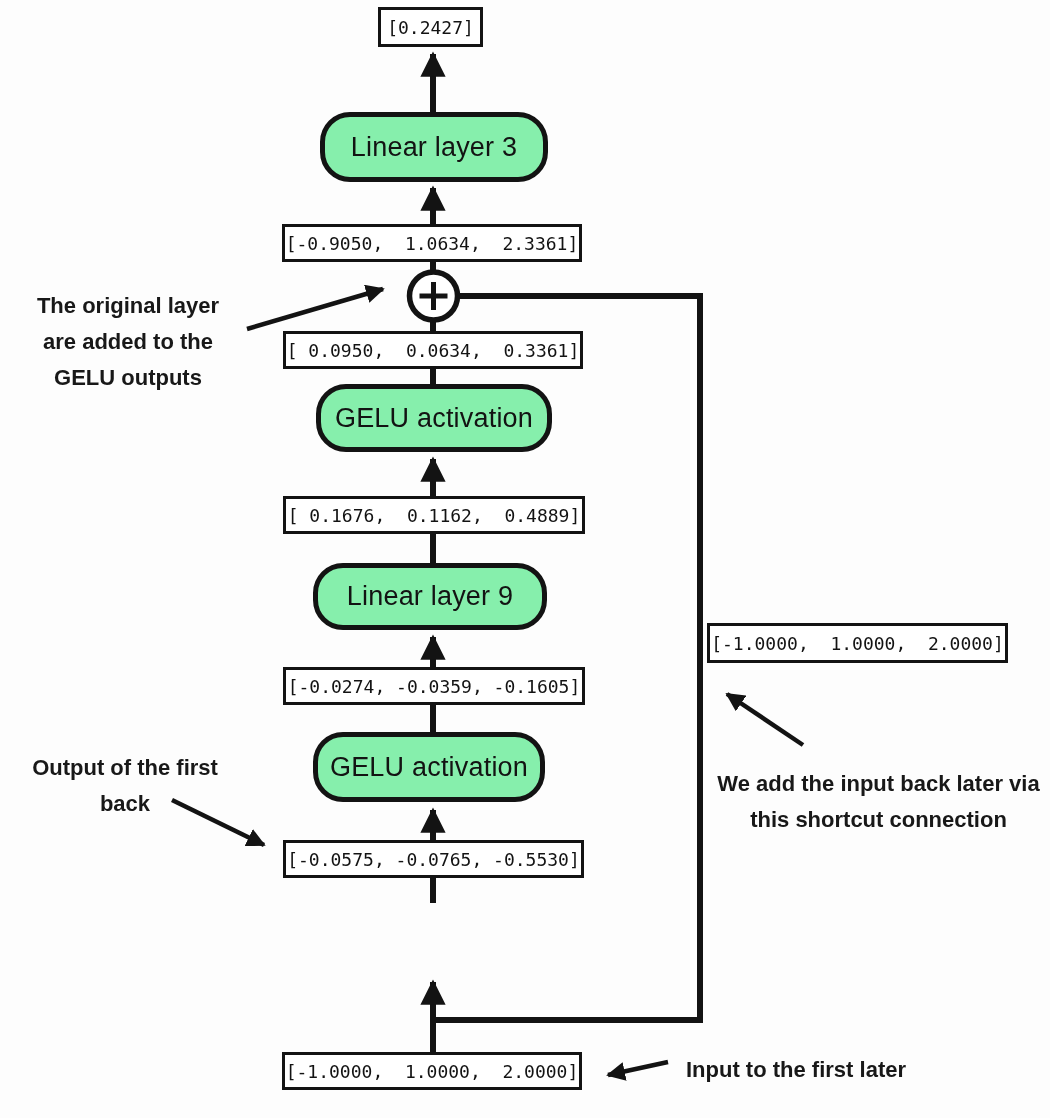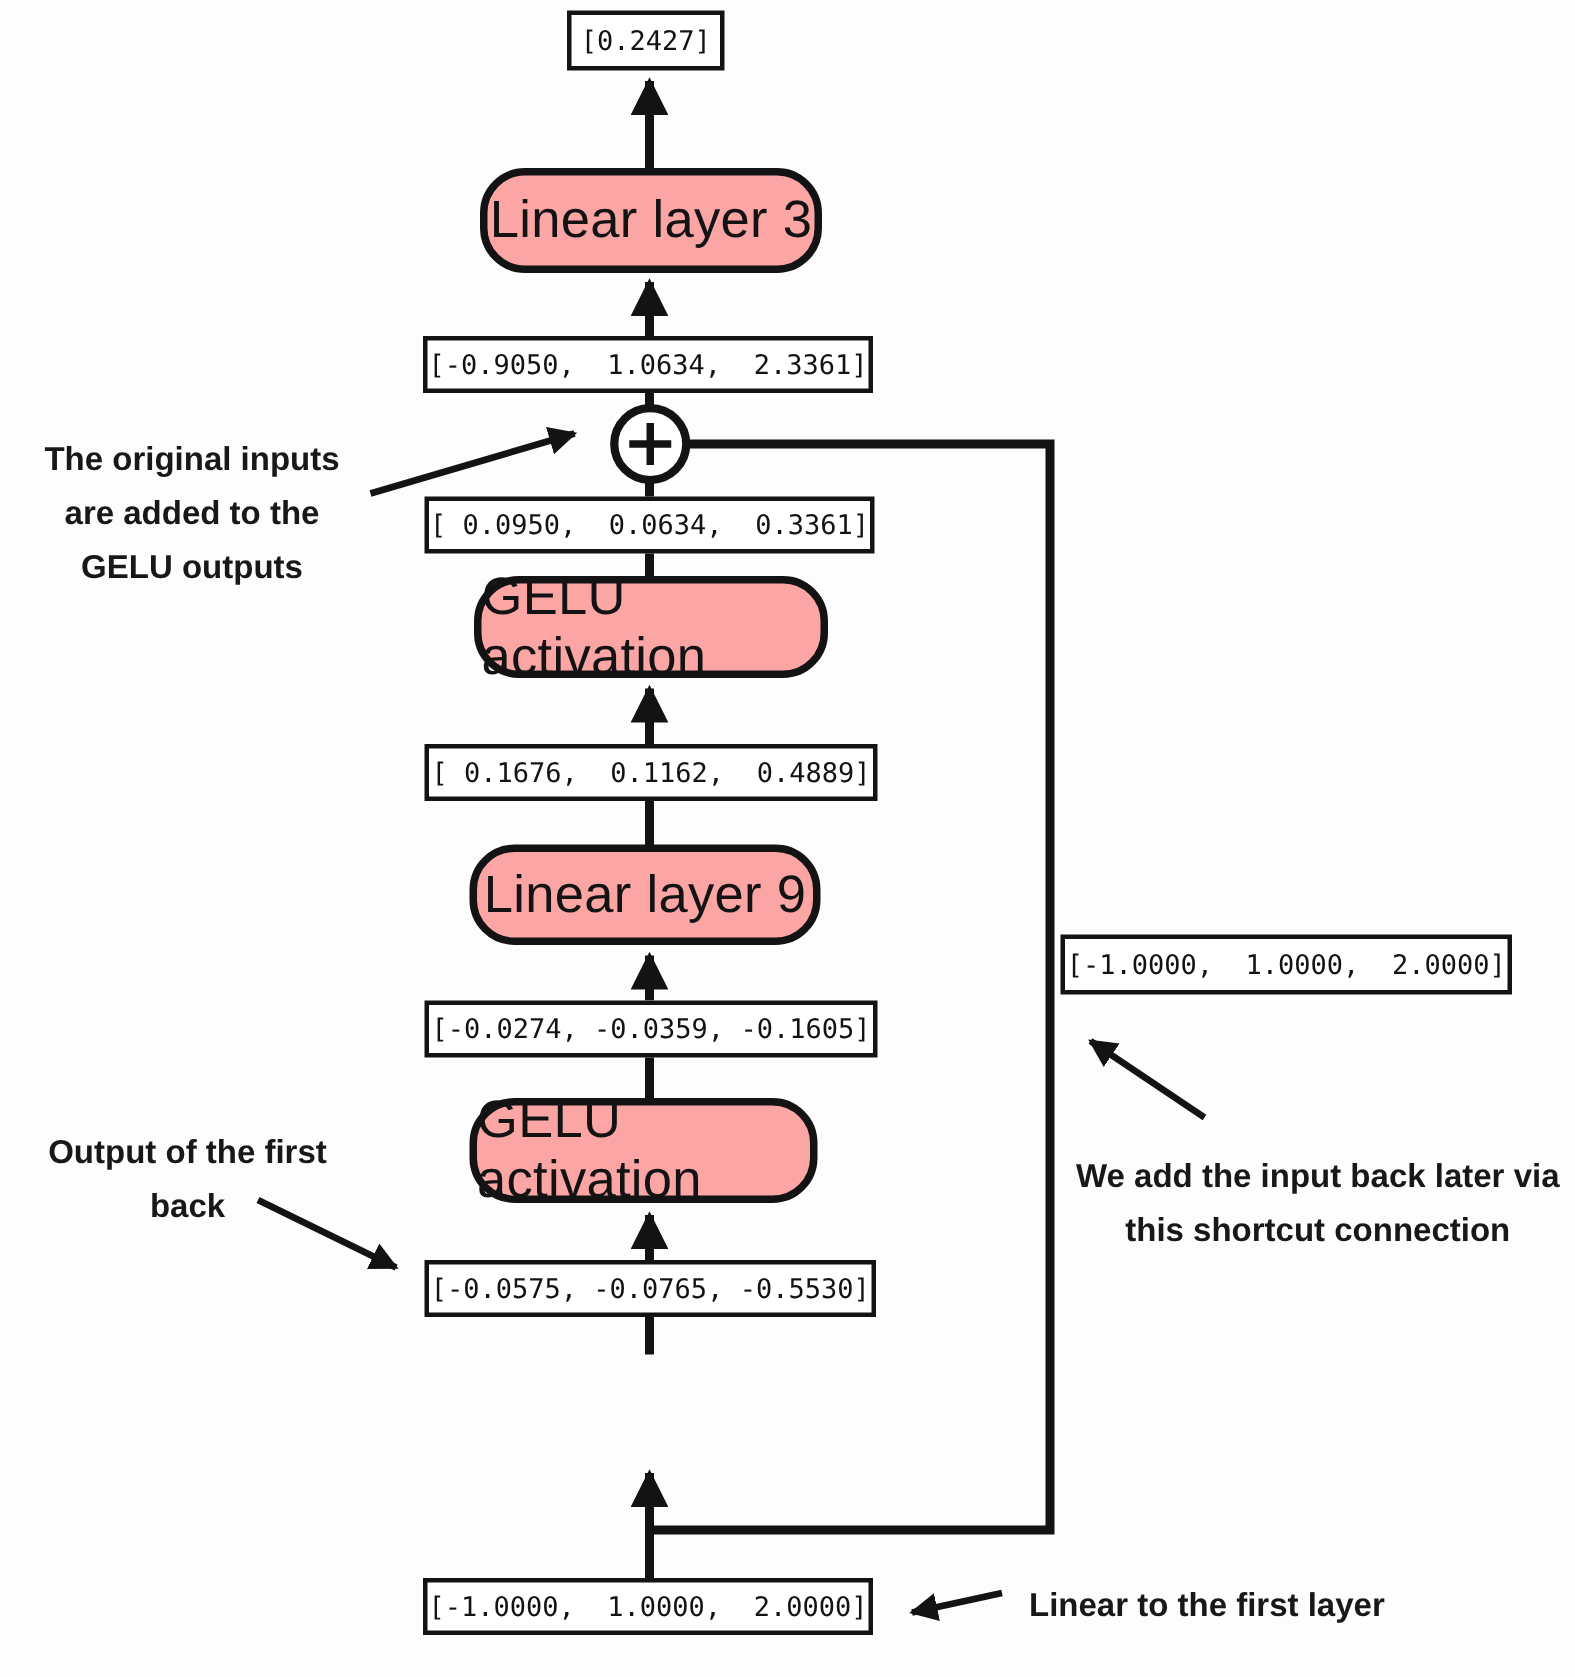--- a/index.html
+++ b/index.html
@@ -11,24 +11,24 @@
   .wires { position:absolute; left:0; top:0; width:1050px; height:1118px; }
 
   
   .vbox {
     position:absolute; box-sizing:border-box; background:#ffffff;
     border:3px solid #131313; display:flex; align-items:center; justify-content:center;
     font-family:"DejaVu Sans Mono", monospace; font-size:18px; white-space:pre;
   }
   
   .block {
-    position:absolute; box-sizing:border-box; background:#fca5a5;
+    position:absolute; box-sizing:border-box; background:#86efac;
     border:5px solid #131313; border-radius:30px;
     display:flex; align-items:center; justify-content:center;
-    font-size:35px; letter-spacing:0.2px;
+    font-size:27px; letter-spacing:0.2px;
   }
   
   .note {
     position:absolute; font-weight:bold; font-size:22px; line-height:36px;
     text-align:center; color:#181818;
   }
   .note span { display:block; }
 
   .out-box       { left:378px; top:7px;    width:105px; height:40px; }
   .linear3       { left:320px; top:112px;  width:228px; height:70px; }
@@ -96,29 +96,29 @@
   <div class="vbox v-lin1">[-0.0575, -0.0765, -0.5530]</div>
   <div class="vbox in-box">[-1.0000,  1.0000,  2.0000]</div>
   <div class="vbox shortcut-box">[-1.0000,  1.0000,  2.0000]</div>
 
   <div class="block linear3">Linear layer 3</div>
   <div class="block gelu2">GELU activation</div>
   <div class="block linear2">Linear layer 9</div>
   <div class="block gelu1">GELU activation</div>
 
   <div class="note note-add">
-    <span>The original inputs</span>
+    <span>The original layer</span>
     <span>are added to the</span>
     <span>GELU outputs</span>
   </div>
   <div class="note note-first">
     <span>Output of the first</span>
     <span>back</span>
   </div>
   <div class="note note-shortcut">
     <span>We add the input back later via</span>
     <span>this shortcut connection</span>
   </div>
   <div class="note note-input">
-    <span>Linear to the first layer</span>
+    <span>Input to the first later</span>
   </div>
 
 </div>
 
 </body></html>

